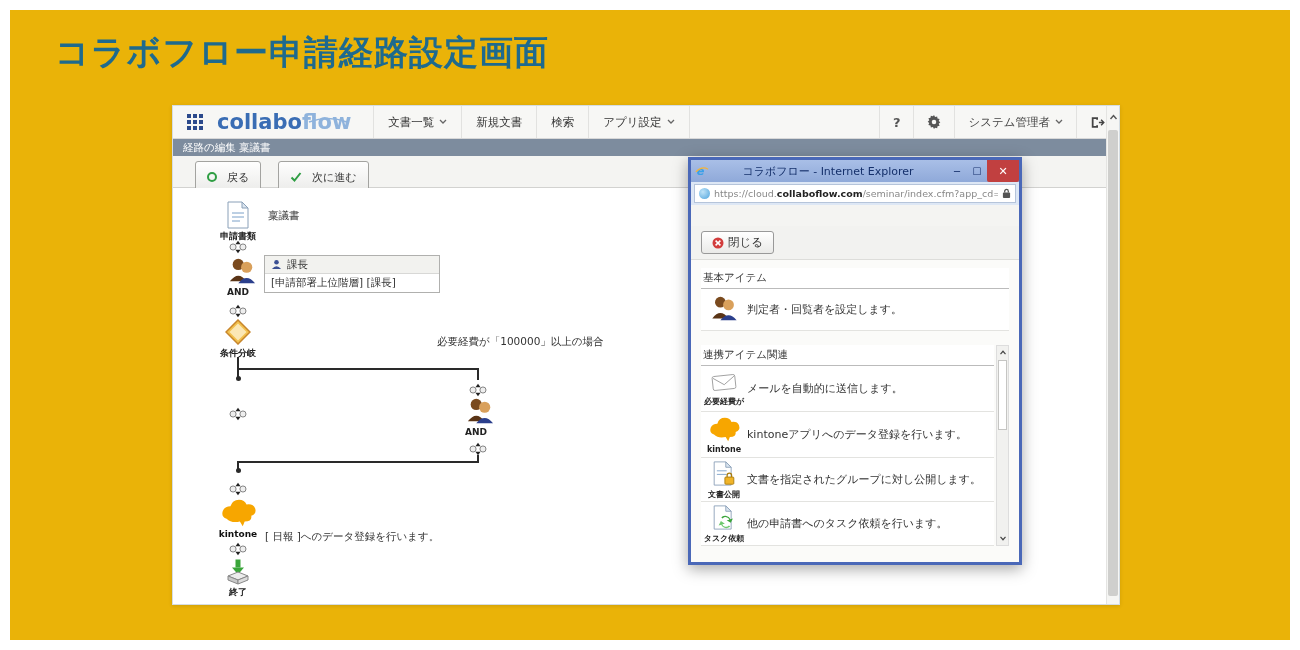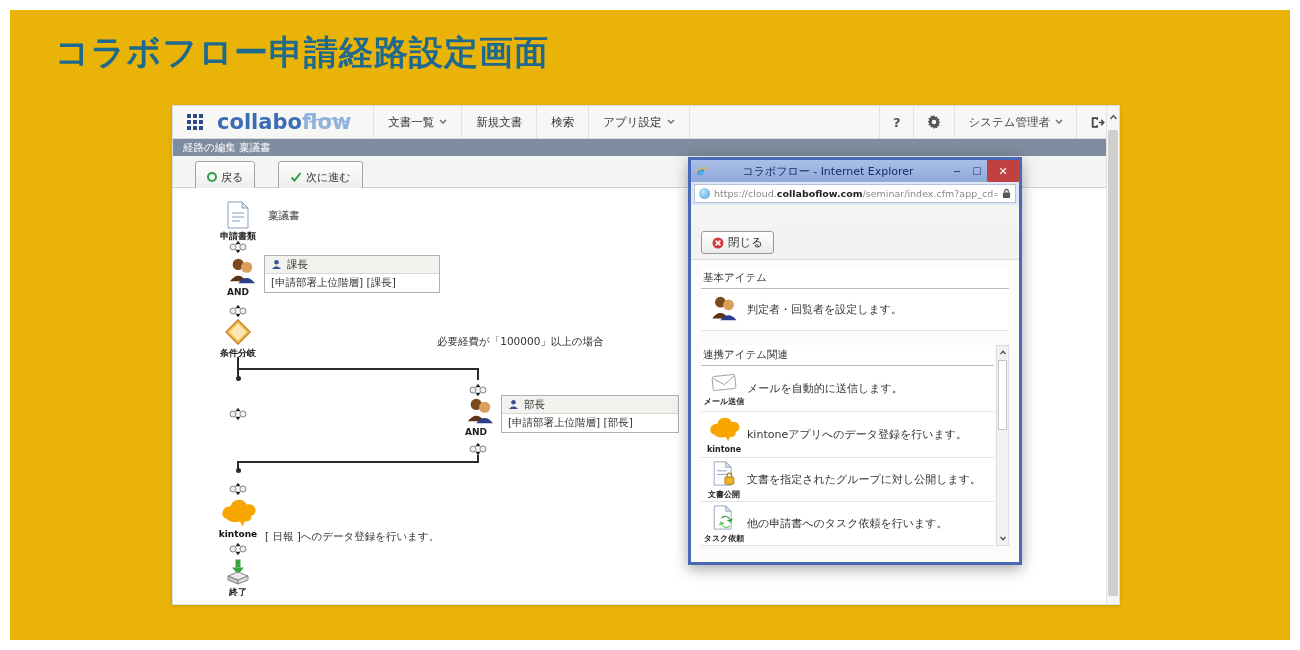--- a/index.html
+++ b/index.html
@@ -18,21 +18,21 @@
   .logo .wave { position:absolute; right:2px; top:-5px; }
   .menu { display:flex; height:100%; margin-left:22px; }
   .menu-item { display:flex; align-items:center; gap:5px; padding:0 14px; font-size:11.5px; color:#333; border-left:1px solid #e2e2e0; cursor:pointer; }
   .menu-item:last-child { border-right:1px solid #e2e2e0; }
   .hdr-spacer { flex:1; }
   .hdr-right { display:flex; align-items:center; height:100%; }
   .hdr-btn { display:flex; align-items:center; gap:5px; padding:0 13px; font-size:11.5px; color:#444; height:100%; border-left:1px solid #e2e2e0; cursor:pointer; }
   .help-q { font-weight:bold; font-size:13px; color:#555; }
   .app-breadcrumb { position:absolute; left:0; top:33px; right:0; height:17px; background:#7d8c9e; color:#fff; font-size:10.5px; line-height:17px; padding-left:10px; }
   .app-toolbar { position:absolute; left:0; top:50px; right:0; height:32px; background:#f4f4f2; border-bottom:1px solid #d2d2d0; }
-  .btn { position:absolute; top:5px; height:32px; display:inline-flex; align-items:center; gap:4px; padding:0 11px; font-size:11px; color:#333; background:linear-gradient(#fefefe,#ebebe9); border:1px solid #a3a3a0; border-radius:3px; cursor:pointer; }
+  .btn { position:absolute; top:5px; height:32px; display:inline-flex; align-items:center; gap:10px; padding:0 11px; font-size:11px; color:#333; background:linear-gradient(#fefefe,#ebebe9); border:1px solid #a3a3a0; border-radius:3px; cursor:pointer; }
   .green-ring { width:10px; height:10px; border:2.5px solid #2f9e44; border-radius:50%; display:inline-block; }
   .canvas { position:absolute; left:0; top:82px; right:13px; bottom:0; background:#fff; }
 
   
   .wf { position:absolute; }
   .node-label { font-size:9px; font-weight:bold; color:#222; text-align:center; width:70px; }
   .wf-line { position:absolute; background:#2a2a2a; }
   .wf-dot { position:absolute; width:5px; height:5px; background:#2a2a2a; border-radius:50%; }
   .wf-text { position:absolute; font-size:10.5px; color:#333; white-space:nowrap; }
   .appr-box { position:absolute; width:176px; border:1px solid #b0b0ae; background:#fff; font-size:10.5px; color:#333; }
@@ -250,30 +250,20 @@
     </span>
     <span class="wf" style="left:292px; top:291px;">
       <svg width="30" height="28" viewBox="0 0 32 30">
           <circle cx="12" cy="8" r="6" fill="#7a4a1e"></circle>
           <path d="M3 26 q9 -12 18 0 z" fill="#5a3416"></path>
           <circle cx="21" cy="11" r="6" fill="#d9a05b"></circle>
           <path d="M12 28 q9 -11 18 0 z" fill="#2b3f8c"></path>
         </svg>
     </span>
     <span class="wf node-label" style="left:268px; top:321px;">AND</span>
-    <div class="appr-box" style="left:328px; top:289px; width:178px;">
-      <div class="bx-head">
-        <svg width="11" height="11" viewBox="0 0 12 12">
-            <circle cx="6" cy="3.5" r="2.5" fill="#3a4f93"></circle>
-            <path d="M1 11 q5 -6 10 0 z" fill="#3a4f93"></path>
-          </svg>
-        <span>部長</span>
-      </div>
-      <div class="bx-body">[申請部署上位階層] [部長]</div>
-    </div>
     <span class="wf conn" style="left:296px; top:335px;">
       <svg width="18" height="14" viewBox="0 0 20 14">
           <circle cx="4.5" cy="7" r="3.4" fill="#eee" stroke="#777"></circle>
           <circle cx="15.5" cy="7" r="3.4" fill="#eee" stroke="#777"></circle>
           <path d="M10 0 l2.8 4 h-5.6 z" fill="#222"></path>
           <path d="M10 14 l2.8 -4 h-5.6 z" fill="#222"></path>
         </svg>
     </span>
 
     <span class="wf-line" style="left:304px; top:349px; width:2px; height:8px;"></span>
@@ -385,21 +375,21 @@
         <div class="sec-title">連携アイテム関連</div>
 
         <div class="p-item" style="min-height:46px;">
           <span class="ic">
             <svg width="28" height="21" viewBox="0 0 30 24">
                 <g transform="rotate(-6 15 12)">
                   <rect x="2" y="4" width="26" height="16" rx="2" fill="#fff" stroke="#999"></rect>
                   <path d="M3 6 l12 8.5 L27 6" fill="none" stroke="#999"></path>
                 </g>
               </svg>
-            <span class="ic-lbl">メール送信</span>
+            <span class="ic-lbl">必要経費が</span>
           </span>
           <span class="dsc">メールを自動的に送信します。</span>
         </div>
 
         <div class="p-item" style="min-height:46px;">
           <span class="ic">
             <svg width="34" height="25" viewBox="0 0 40 30">
                 <path d="M8 21 q-6 -2 -4 -8 q2 -5 8 -5 q2 -7 9 -7 q6 0 8 5 q7 -1 9 4 q2 6 -4 8 q1 6 -7 6 l-2 5 l-3 -5 q-9 2 -14 -3 z" fill="#f7a600"></path>
               </svg>
             <span class="ic-lbl">kintone</span>

